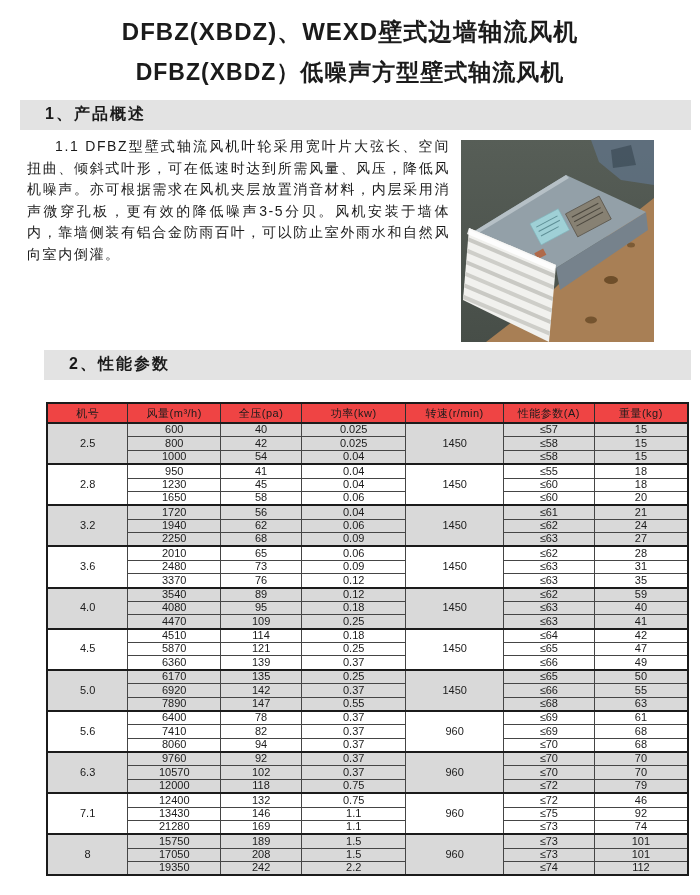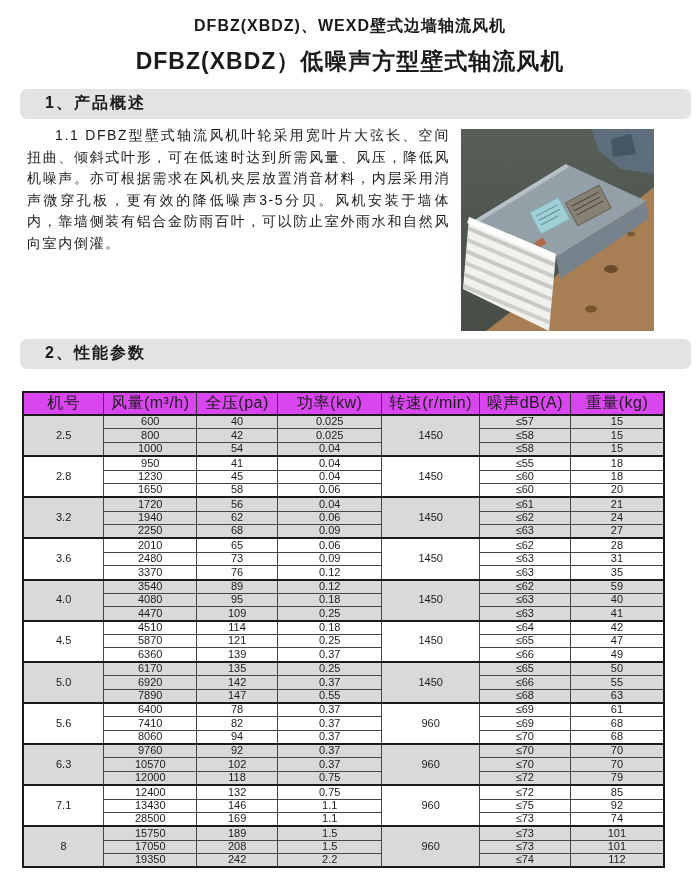--- a/index.html
+++ b/index.html
@@ -2,52 +2,51 @@
 <html><head>
 <meta charset="utf-8">
 <style>
   html,body{margin:0;padding:0;}
   body{
     width:700px;height:895px;background:#ffffff;color:#1b1b1b;
     font-family:"Liberation Sans","DejaVu Sans",sans-serif;
     overflow:hidden;position:relative;
   }
   .page-title{
-    margin:16px 0 0 0;text-align:center;font-size:16px;font-weight:bold;
+    margin:16px 0 0 0;text-align:center;font-size:24px;font-weight:bold;
     letter-spacing:1px;
   }
   .page-subtitle{
     margin:9px 0 0 0;text-align:center;font-size:23px;font-weight:bold;
     letter-spacing:1px;
   }
   .section-bar{
     margin:12px 9px 0 20px;background:#e3e3e3;
     font-size:16px;font-weight:bold;letter-spacing:2px;
     padding:4px 0 5px 25px;
-    border-radius:7px;
   }
   .overview{
     margin:6px 0 0 0;padding:0 45px 0 27px;
     font-size:14px;line-height:21.5px;text-align:justify;
     letter-spacing:1.6px;
   }
   .overview p{margin:0 0 4px 0;text-indent:2em;}
   .photo{
     float:right;width:195px;height:202px;margin:4px 0 8px 10px;
     display:block;
   }
-  .perf-wrap{clear:both;}
+  .perf-wrap{clear:both;padding-left:24px;}
   table.perf{
     border-collapse:collapse;table-layout:fixed;
     margin:22px 0 0 22px;width:643px;
     font-size:11px;text-align:center;
     border:2px solid #1b1b1b;
   }
   table.perf th{
-    background:#d946ef;font-weight:normal;font-size:16px;
+    background:#ef4444;font-weight:normal;font-size:11px;
     border:1px solid #2e2e2e;border-bottom:2px solid #1b1b1b;
     height:18px;padding:0;letter-spacing:0.5px;
   }
   table.perf td{
     border:1px solid #454545;height:11.6px;line-height:11.6px;
     padding:0.4px 0;white-space:nowrap;overflow:hidden;
   }
   table.perf tr.group-start td{border-top:2px solid #1b1b1b;}
   table.perf tr.shaded td{background:#d9d9d9;}
   .col-model{width:12.6%;} .col-flow{width:14.5%;} .col-press{width:12.6%;}
@@ -135,21 +134,21 @@
         <col class="col-noise">
         <col class="col-weight">
     </colgroup>
     <thead>
       <tr id="perf-head-row">
           <th>机号</th>
           <th>风量(m³/h)</th>
           <th>全压(pa)</th>
           <th>功率(kw)</th>
           <th>转速(r/min)</th>
-          <th>噪声dB(A)</th>
+          <th>性能参数(A)</th>
           <th>重量(kg)</th>
         </tr>
     </thead>
     <tbody id="perf-body">
         <tr class="group-start shaded">
           <td rowspan="3">2.5</td>
           <td>600</td>
           <td>40</td>
           <td>0.025</td>
           <td rowspan="3">1450</td>
@@ -354,31 +353,31 @@
           <td>≤72</td>
           <td>79</td>
         </tr>
         <tr class="group-start">
           <td rowspan="3">7.1</td>
           <td>12400</td>
           <td>132</td>
           <td>0.75</td>
           <td rowspan="3">960</td>
           <td>≤72</td>
-          <td>85</td>
+          <td>46</td>
         </tr>
         <tr>
           <td>13430</td>
           <td>146</td>
           <td>1.1</td>
           <td>≤75</td>
           <td>92</td>
         </tr>
         <tr>
-          <td>28500</td>
+          <td>21280</td>
           <td>169</td>
           <td>1.1</td>
           <td>≤73</td>
           <td>74</td>
         </tr>
         <tr class="group-start shaded">
           <td rowspan="3">8</td>
           <td>15750</td>
           <td>189</td>
           <td>1.5</td>

